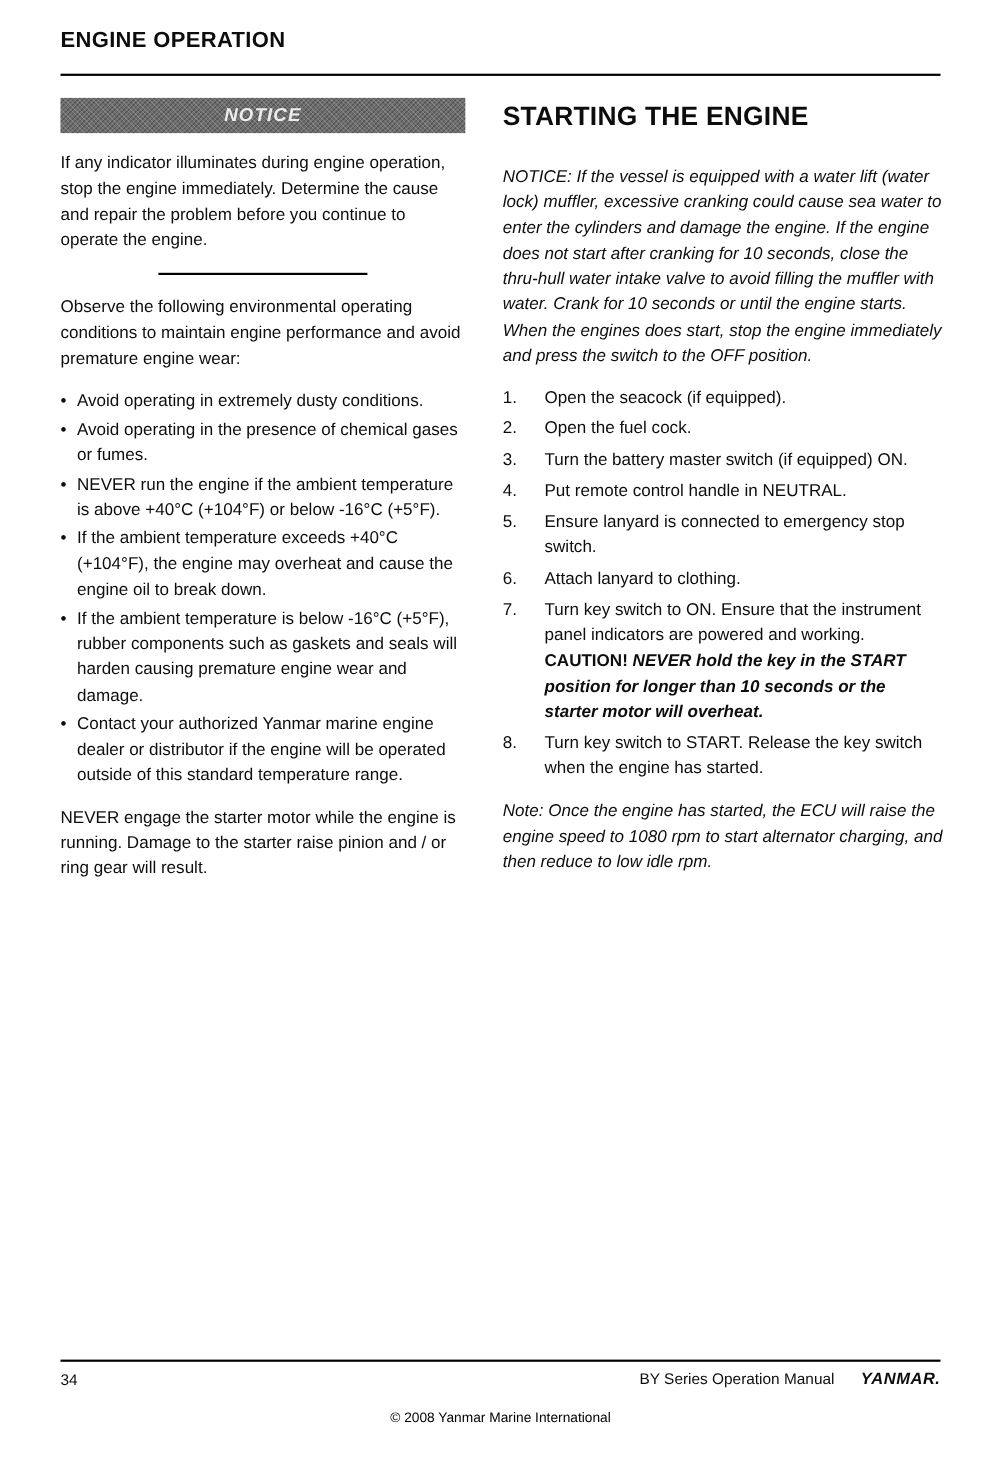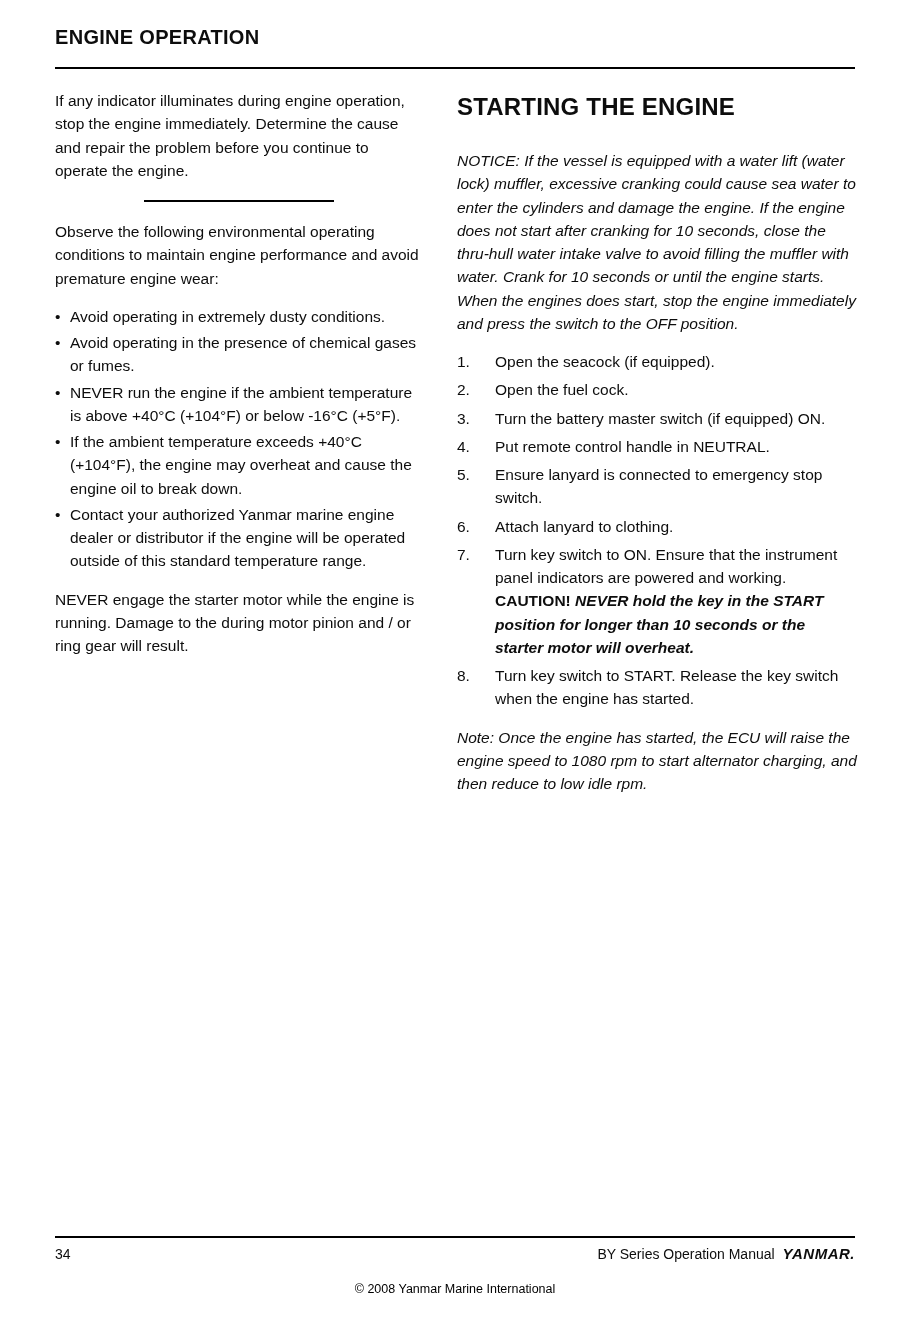--- a/index.html
+++ b/index.html
@@ -73,21 +73,21 @@
   .caution-text { font-weight: bold; font-style: italic; }
   
   .footer {
     position: absolute;
     left: 55px; right: 55px; bottom: 34px;
     border-top: 2px solid #000;
     padding-top: 7px;
     font-size: 14px;
   }
   .footer-row { display: flex; justify-content: space-between; align-items: center; }
-  .footer-right { display: flex; align-items: baseline; gap: 8px; }
+  .footer-right { display: flex; align-items: baseline; gap: 24px; }
   .brand {
     font-weight: bold;
     font-style: italic;
     font-size: 15px;
     letter-spacing: 0.5px;
   }
   .copyright { text-align: center; font-size: 12.5px; margin-top: 20px; color: #000000; }
 </style>
 </head>
 <body>
@@ -95,37 +95,41 @@
 <div class="page">
 
   <div class="page-header">
     <h1>ENGINE OPERATION</h1>
   </div>
 
   <div class="columns">
 
     <div class="col-left body-text">
 
+      <div class="notice-banner">
+        <span>NOTICE</span>
+      </div>
 
       <p>If any indicator illuminates during engine operation, stop the engine immediately. Determine the cause and repair the problem before you continue to operate the engine.</p>
 
 
       <div class="divider"></div>
 
       <p>Observe the following environmental operating conditions to maintain engine performance and avoid premature engine wear:</p>
 
       <ul class="bullets">
         <li><span>Avoid operating in extremely dusty conditions.</span></li>
         <li><span>Avoid operating in the presence of chemical gases or fumes.</span></li>
         <li><span>NEVER run the engine if the ambient temperature is above +40°C (+104°F) or below -16°C (+5°F).</span></li>
         <li><span>If the ambient temperature exceeds +40°C (+104°F), the engine may overheat and cause the engine oil to break down.</span></li>
+        <li><span>If the ambient temperature is below -16°C (+5°F), rubber components such as gaskets and seals will harden causing premature engine wear and damage.</span></li>
         <li><span>Contact your authorized Yanmar marine engine dealer or distributor if the engine will be operated outside of this standard temperature range.</span></li>
       </ul>
 
-      <p>NEVER engage the starter motor while the engine is running. Damage to the during motor pinion and / or ring gear will result.</p>
+      <p>NEVER engage the starter motor while the engine is running. Damage to the starter raise pinion and / or ring gear will result.</p>
 
     </div>
 
     <div class="col-right body-text">
 
       <h2>STARTING THE ENGINE</h2>
 
       <p class="italic">NOTICE: If the vessel is equipped with a water lift (water lock) muffler, excessive cranking could cause sea water to enter the cylinders and damage the engine. If the engine does not start after cranking for 10 seconds, close the thru-hull water intake valve to avoid filling the muffler with water. Crank for 10 seconds or until the engine starts. When the engines does start, stop the engine immediately and press the switch to the OFF position.</p>
 
       <ol class="steps">

